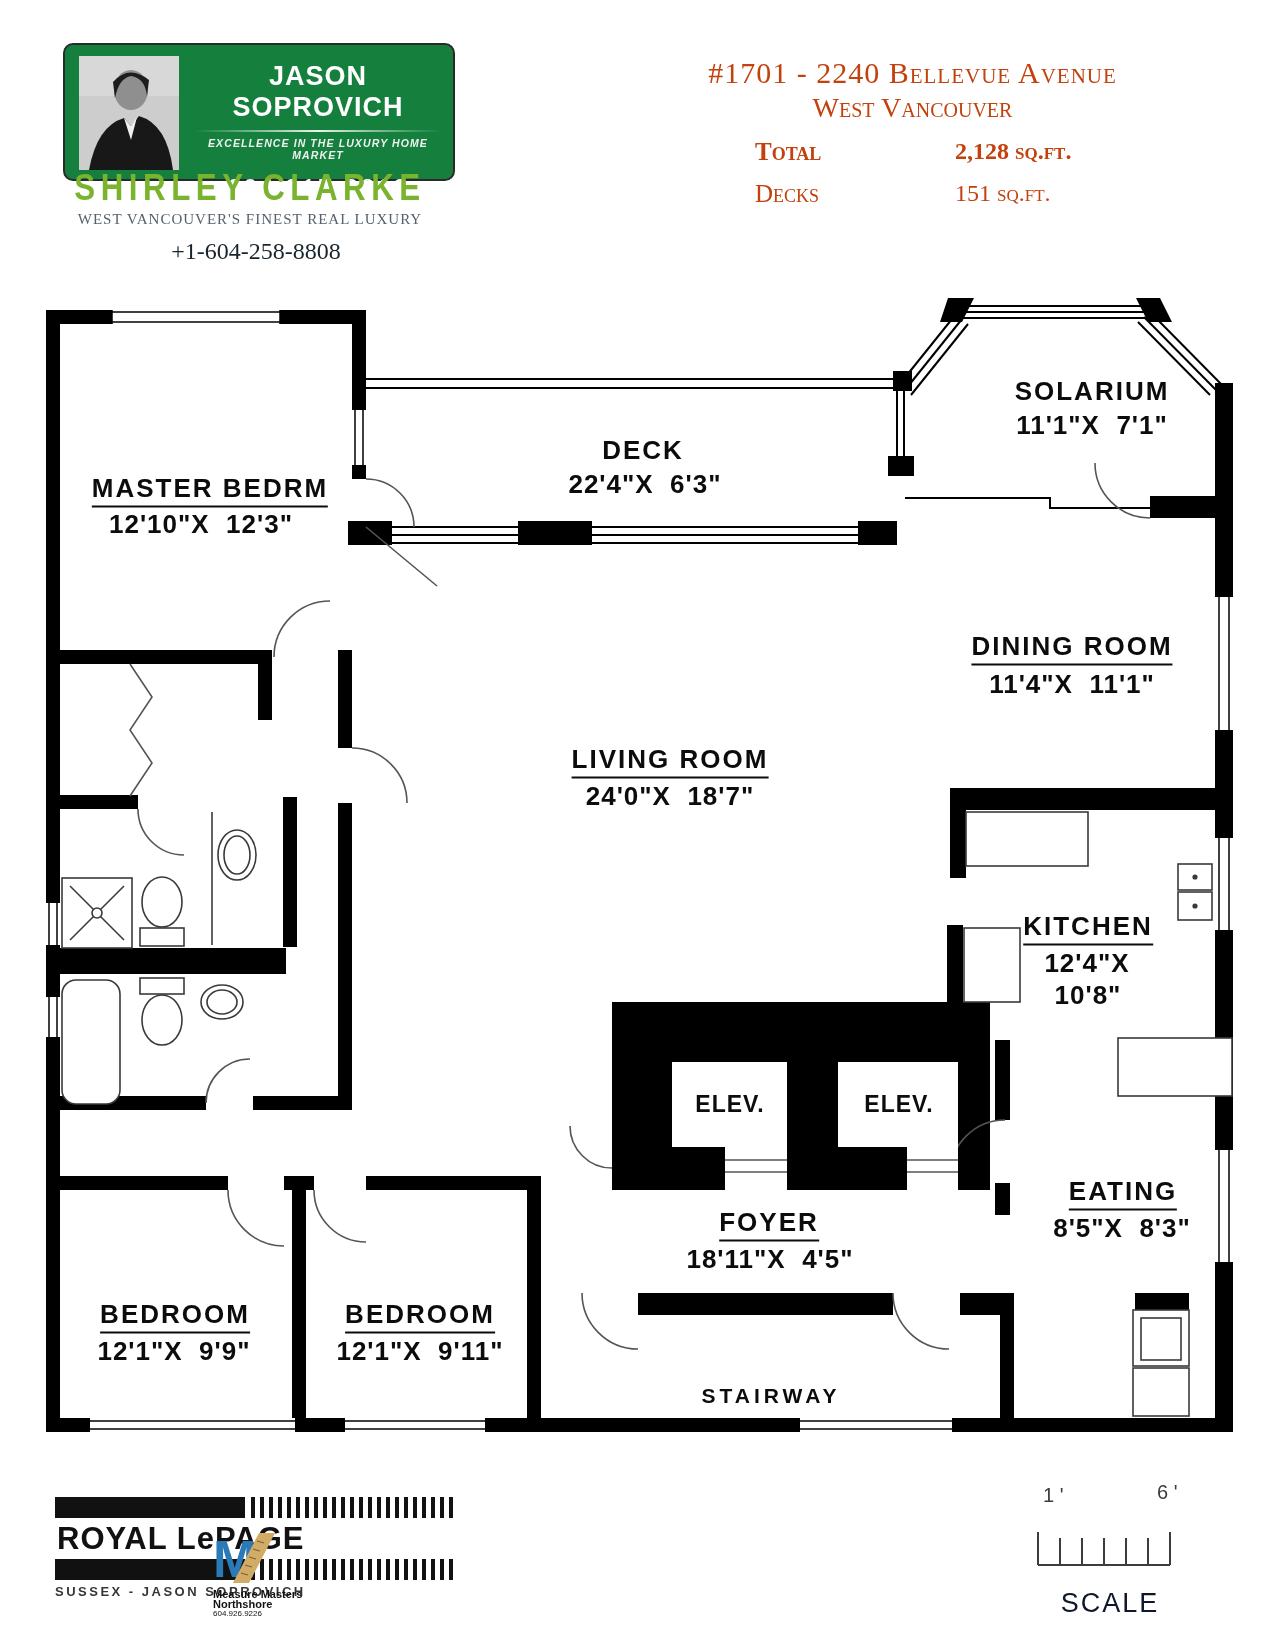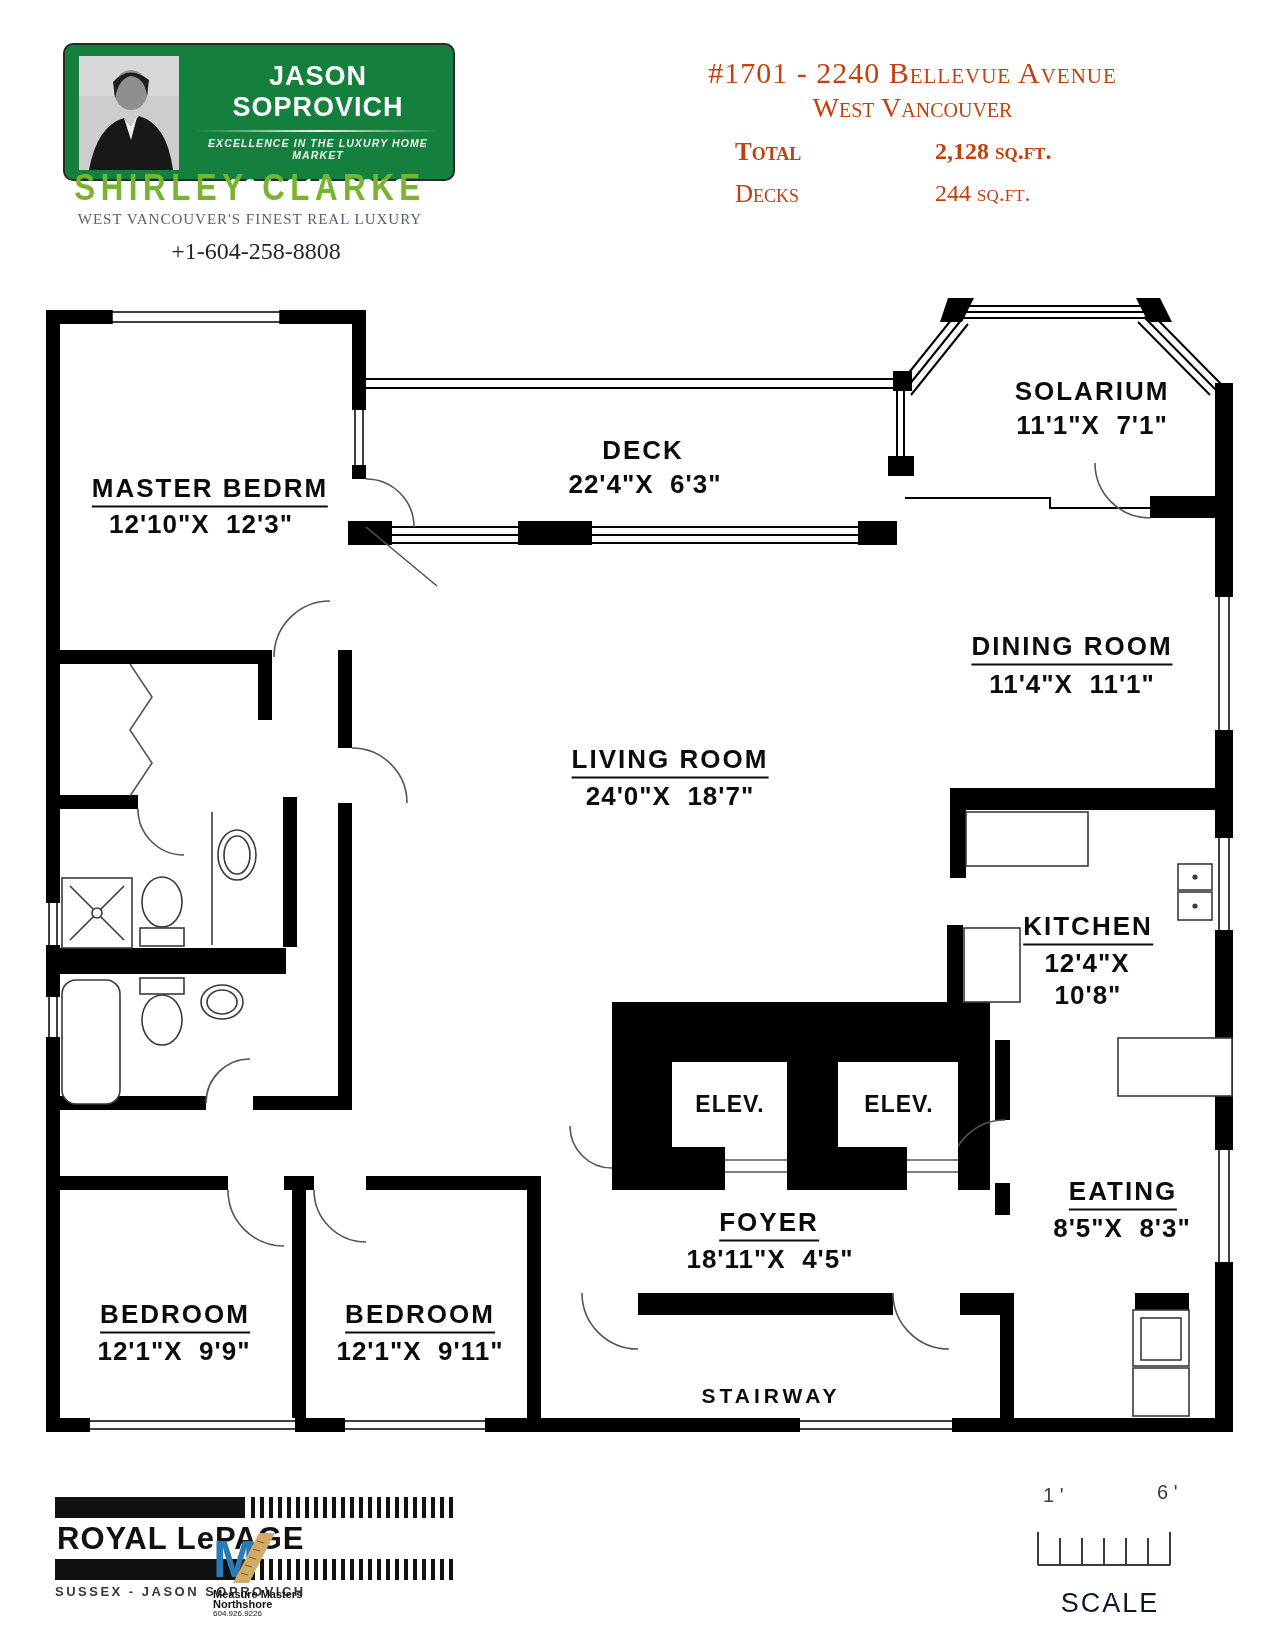--- a/index.html
+++ b/index.html
@@ -23,21 +23,21 @@
   .brok-tagline{margin-top:4px;font-family:"Liberation Serif",serif;font-size:15px;
     letter-spacing:1px;color:#55616c;}
   .brok-phone{margin-top:10px;font-family:"Liberation Serif",serif;font-size:24px;color:#18242b;padding-left:12px;}
   .brok-email{margin-top:2px;font-family:"Liberation Serif",serif;font-size:16px;color:#18242b;}
 
   
   .listing{position:absolute;left:640px;top:48px;width:545px;text-align:center;
     font-family:"Liberation Serif",serif;color:#c2410c;margin-top:8px;}
   .addr1{font-size:30px;font-variant:small-caps;letter-spacing:1px;}
   .addr2{font-size:28px;font-variant:small-caps;margin-top:2px;}
-  .area-row{display:flex;margin-top:14px;}
+  .area-row{display:flex;justify-content:center;margin-top:14px;}
   .area-label{width:160px;text-align:left;padding-left:95px;font-size:25px;font-variant:small-caps;}
   .area-value{width:210px;text-align:left;padding-left:40px;font-size:24px;font-variant:small-caps;}
   .area-bold{font-weight:bold;}
 
   
   .plan-svg{position:absolute;left:0;top:0;}
   .room-label{position:absolute;transform:translate(-50%,-50%);white-space:pre;
     color:#0c0c0c;font-weight:bold;text-align:center;}
   .rl-name{font-size:26px;letter-spacing:2px;}
   .rl-underline{border-bottom:2.5px solid #0c0c0c;padding-bottom:2px;}
@@ -95,21 +95,21 @@
 
   <div class="listing">
     <div class="addr1">#1701 - 2240 Bellevue Avenue</div>
     <div class="addr2">West Vancouver</div>
     <div class="area-row">
       <div class="area-label area-bold">Total</div>
       <div class="area-value area-bold">2,128 sq.ft.</div>
     </div>
     <div class="area-row">
       <div class="area-label">Decks</div>
-      <div class="area-value">244 sq.ft.</div>
+      <div class="area-value">151 sq.ft.</div>
     </div>
   </div>
 
   <svg class="plan-svg" width="1275" height="1650" viewBox="0 0 1275 1650">
     <g fill="#000">
 
       <rect x="46" y="310" width="14" height="1122"></rect>
       <rect x="46" y="310" width="320" height="14"></rect>
       <rect x="352" y="310" width="14" height="100"></rect>
       <rect x="352" y="465" width="14" height="14"></rect>

